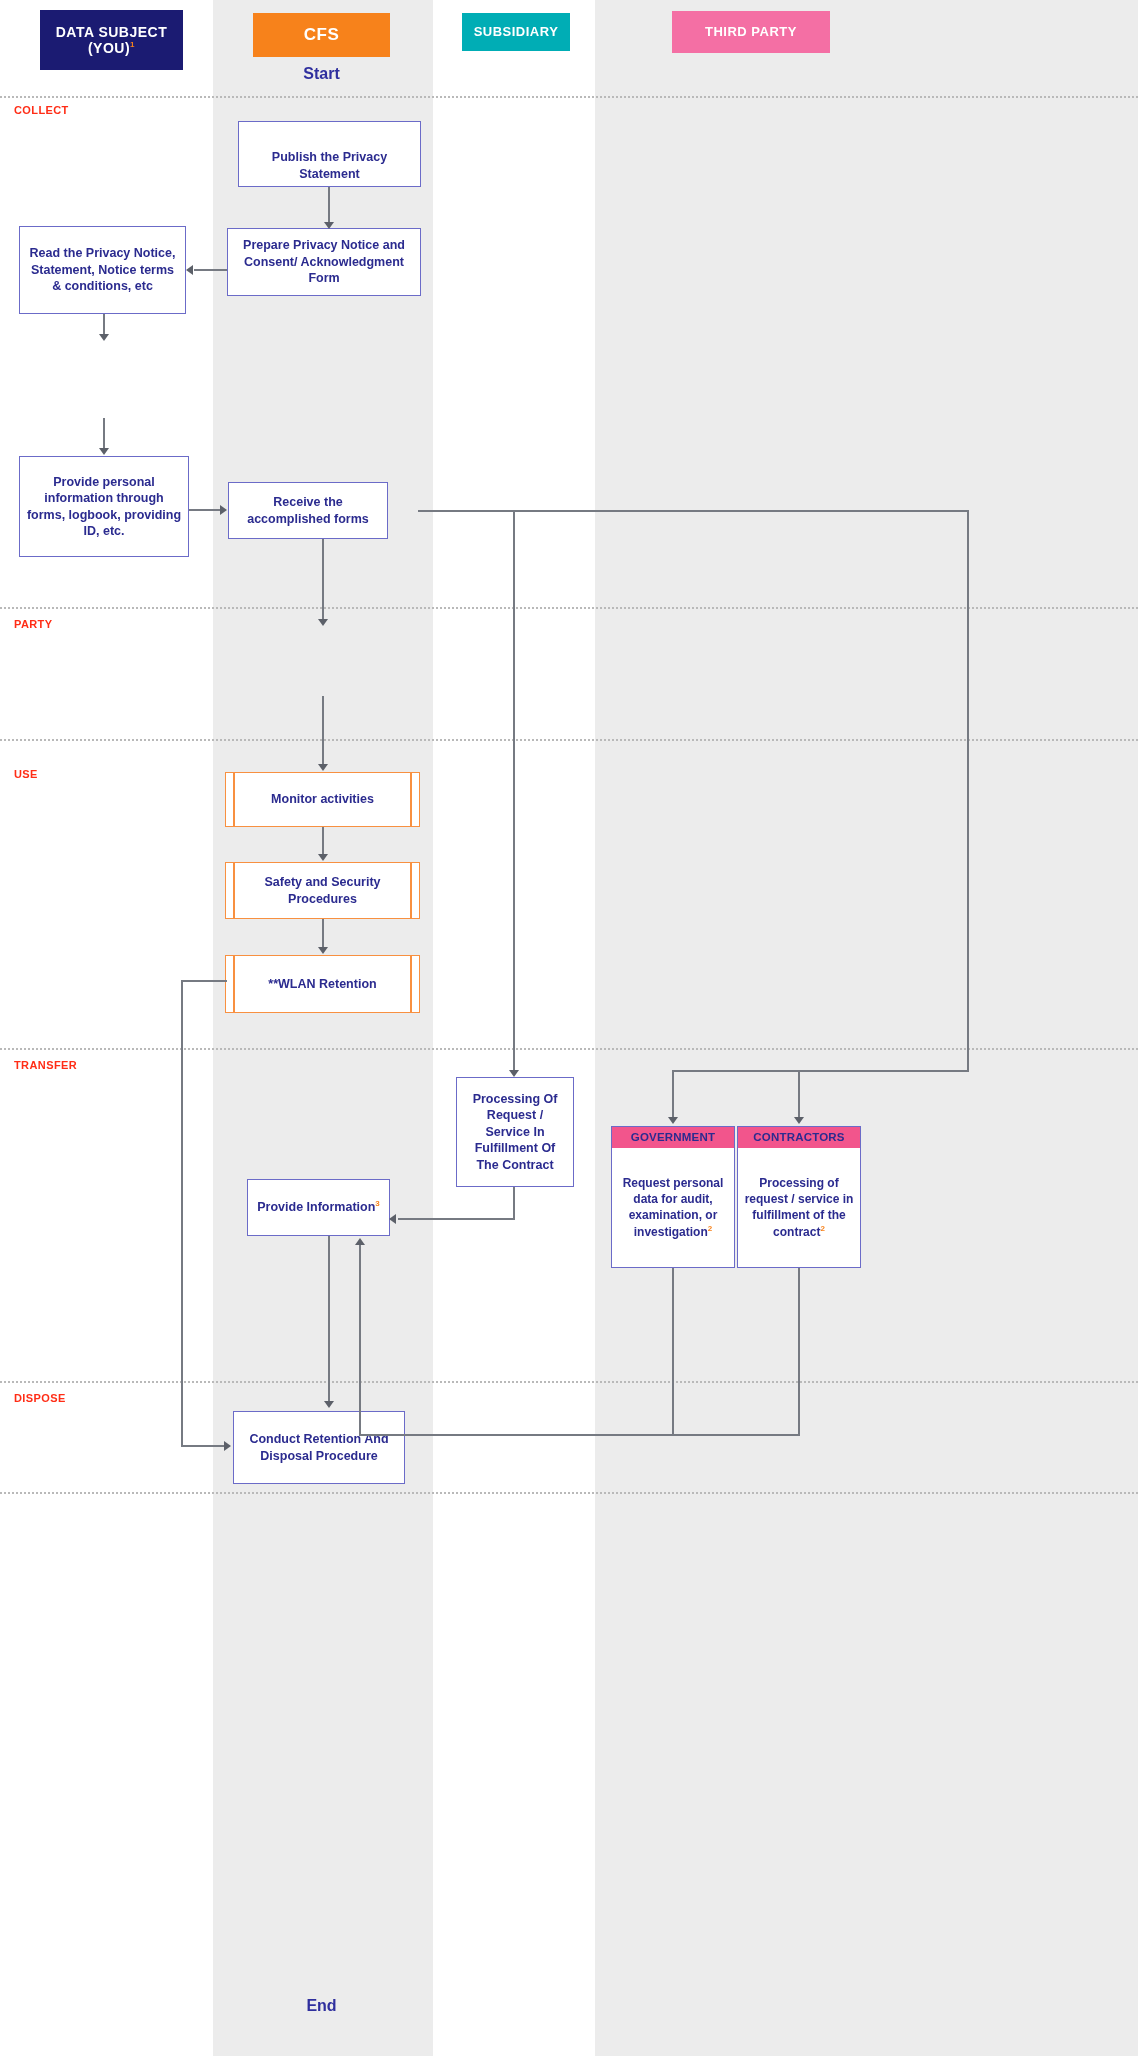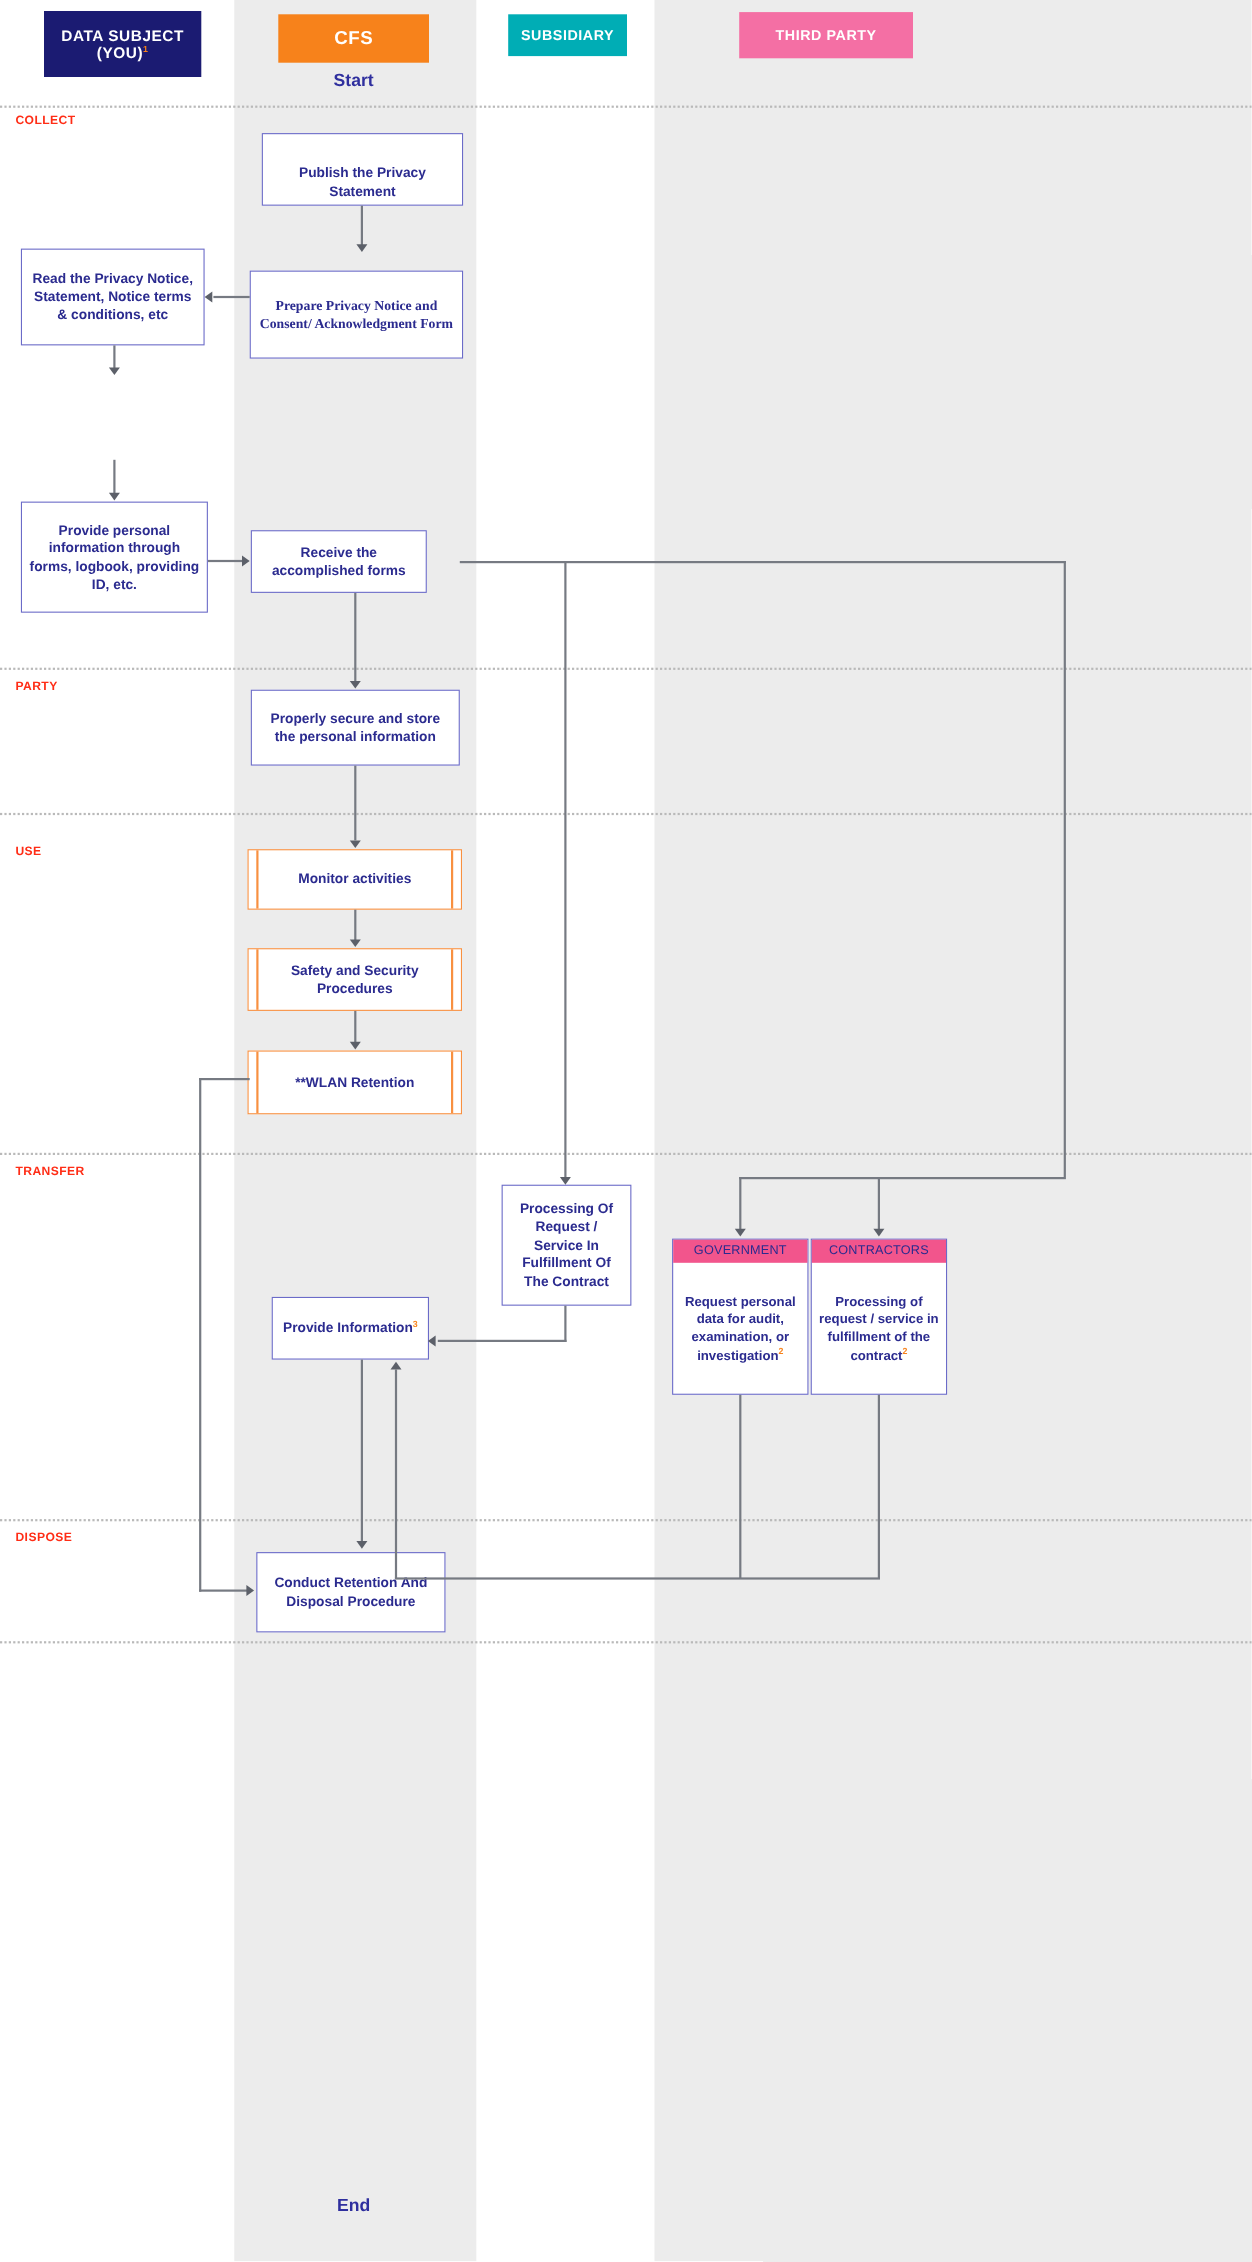--- a/index.html
+++ b/index.html
@@ -31,21 +31,21 @@
        color:#2b2b8f;font-weight:bold;font-size:12.5px;line-height:1.32;padding:4px 6px;}
   
   .box.pre{border-color:#f89040;}
   .box.pre::before,.box.pre::after{content:"";position:absolute;top:0;bottom:0;width:1.6px;background:#f89040;}
   .box.pre::before{left:7px;}
   .box.pre::after{right:7px;}
 
   
   .tbox{position:absolute;box-sizing:border-box;background:#fff;border:1.6px solid #6b6bc8;
         display:flex;flex-direction:column;}
-  .tbox .thead{background:#f2558c;color:#2b2b8f;font-weight:normal;font-size:11.5px;
+  .tbox .thead{background:#f2558c;color:#2b2b8f;font-weight:bold;font-size:11.5px;
         letter-spacing:.2px;text-align:center;padding:4px 2px;line-height:1.1;}
   .tbox .tbody{flex:1;display:flex;align-items:center;justify-content:center;text-align:center;
         color:#2b2b8f;font-weight:bold;font-size:12px;line-height:1.35;padding:4px 5px;}
 
   sup{color:#f7821b;font-size:8px;font-weight:bold;vertical-align:super;}
 
   
   .ln{position:absolute;background:#767a82;}
   .lnh{height:2px;}
   .lnv{width:2px;}
@@ -91,40 +91,37 @@
     <span>THIRD PARTY</span>
   </div>
 
   <div class="lane-cap" style="left:253px;top:65px;width:137px;">Start</div>
   <div class="lane-cap" style="left:253px;top:1997px;width:137px;">End</div>
 
   <div class="box" style="left:238px;top:121px;width:183px;height:66px;align-items:flex-end;">
     <span>Publish the Privacy Statement</span>
   </div>
 
-  <div class="box" style="left:227px;top:246px;width:194px;height:80px;font-family:Liberation Serif, serif;">
+  <div class="box" style="left:227px;top:228px;width:194px;height:68px;">
     <span>Prepare Privacy Notice and Consent/ Acknowledgment Form</span>
   </div>
 
   <div class="box" style="left:19px;top:226px;width:167px;height:88px;">
     <span>Read the Privacy Notice, Statement, Notice terms &amp; conditions, etc</span>
   </div>
 
 
   <div class="box" style="left:19px;top:456px;width:170px;height:101px;">
     <span>Provide personal information through forms, logbook, providing ID, etc.</span>
   </div>
 
   <div class="box" style="left:228px;top:482px;width:160px;height:57px;">
     <span>Receive the accomplished forms</span>
   </div>
 
-  <div class="box" style="left:228px;top:627px;width:190px;height:69px;">
-    <span>Properly secure and store the personal information</span>
-  </div>
 
   <div class="box pre" style="left:225px;top:772px;width:195px;height:55px;">
     <span>Monitor activities</span>
   </div>
 
   <div class="box pre" style="left:225px;top:862px;width:195px;height:57px;">
     <span>Safety and Security Procedures</span>
   </div>
 
   <div class="box pre" style="left:225px;top:955px;width:195px;height:58px;">

